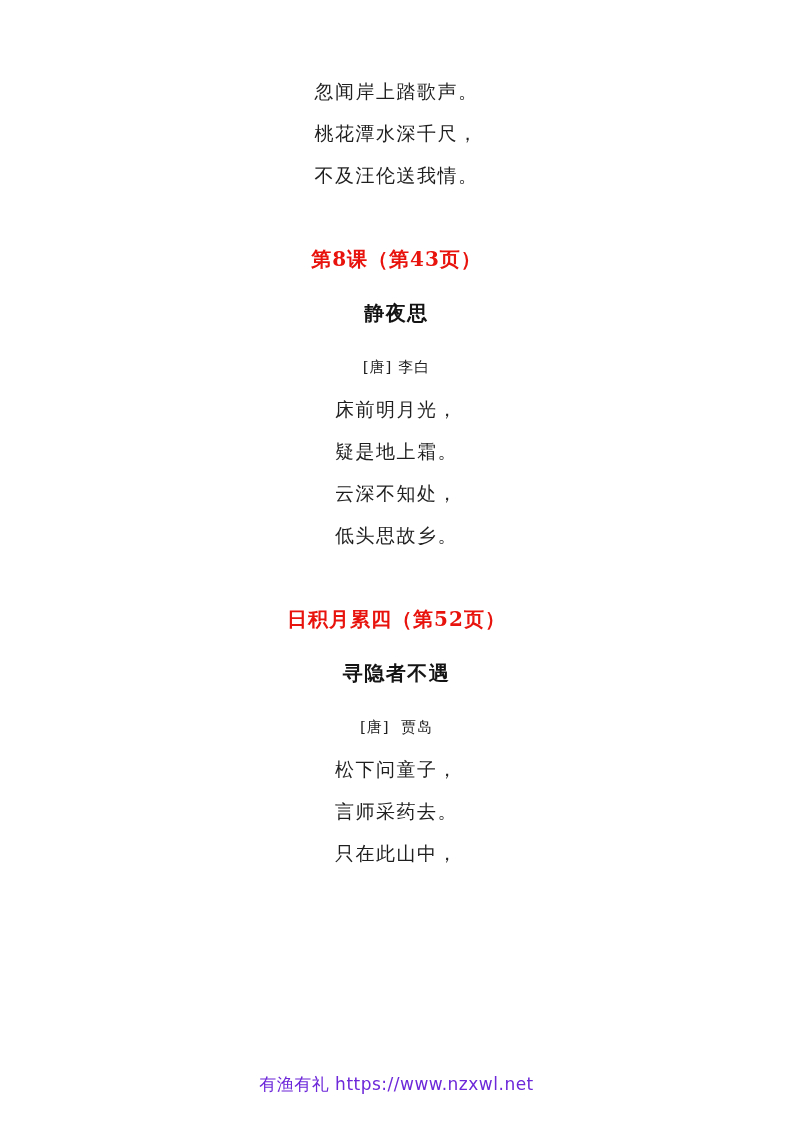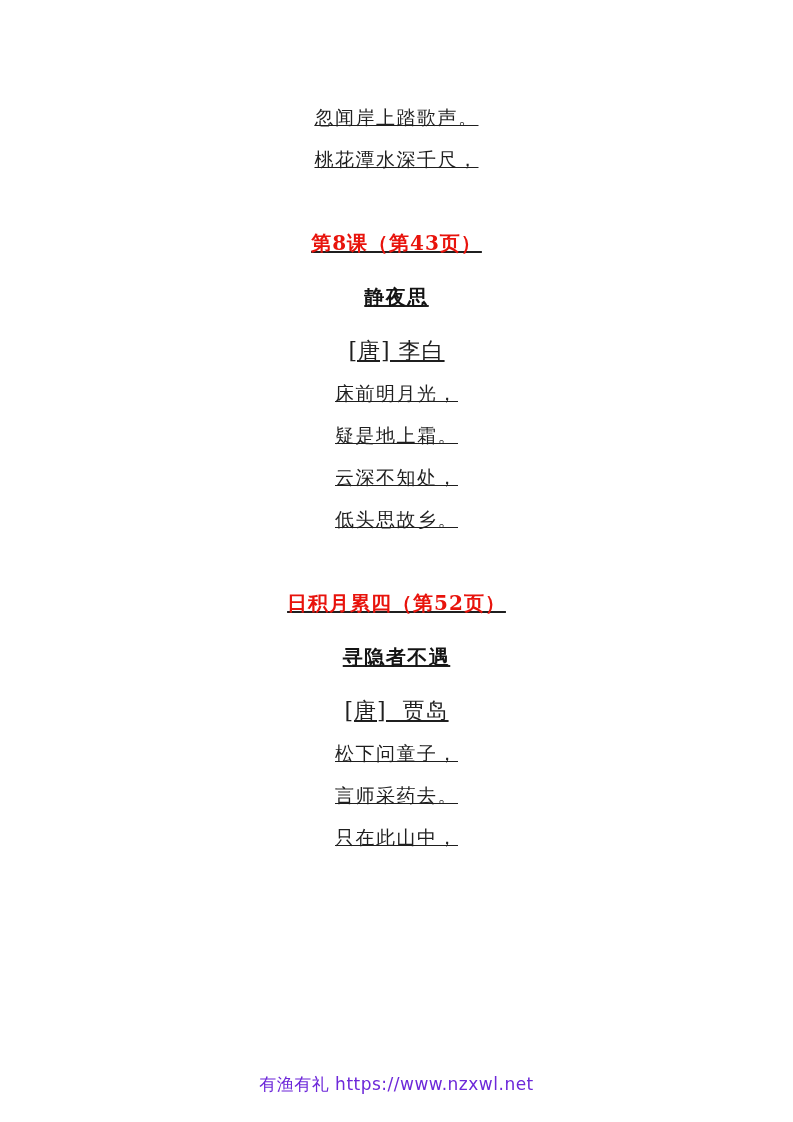--- a/index.html
+++ b/index.html
@@ -12,24 +12,23 @@
     height: 1122px;
     position: relative;
     overflow: hidden;
     font-family: "DejaVu Serif", serif;
     color: #1f1f1f;
   }
   .page {
     width: 100%;
     height: 100%;
     box-sizing: border-box;
-    padding-top: 96px;
+    padding-top: 70px;
     text-align: center;
     position: relative;
-    text-decoration: underline;
   }
   .poem-section { margin: 0; }
   .poem-section + .poem-section { margin-top: 42px; }
   .poem-line {
     height: 42px;
     line-height: 42px;
     font-size: 19px;
     letter-spacing: 1.5px;
     font-weight: 500;
   }
@@ -47,21 +46,21 @@
     height: 42px;
     line-height: 42px;
     font-size: 20px;
     font-weight: bold;
     letter-spacing: 1.5px;
     color: #141414;
   }
   .poem-author {
     height: 42px;
     line-height: 42px;
-    font-size: 22px;
+    font-size: 15px;
     letter-spacing: 1px;
     white-space: pre;
   }
   .watermark {
     position: absolute;
     left: 0;
     bottom: 26px;
     width: 100%;
     text-align: center;
     font-family: "DejaVu Sans", sans-serif;
@@ -71,20 +70,21 @@
   }
 </style>
 </head>
 <body>
 
 <div class="page">
 
   <section class="poem-section">
     <div class="poem-line">忽闻岸上踏歌声。</div>
     <div class="poem-line">桃花潭水深千尺，</div>
+    <div class="poem-line">不及汪伦送我情。</div>
   </section>
 
   <section class="poem-section">
     <h2 class="lesson-heading">第8课（第43页）</h2>
     <h3 class="poem-title">静夜思</h3>
     <div class="poem-author">[唐] 李白</div>
     <div class="poem-line">床前明月光，</div>
     <div class="poem-line">疑是地上霜。</div>
     <div class="poem-line">云深不知处，</div>
     <div class="poem-line">低头思故乡。</div>

